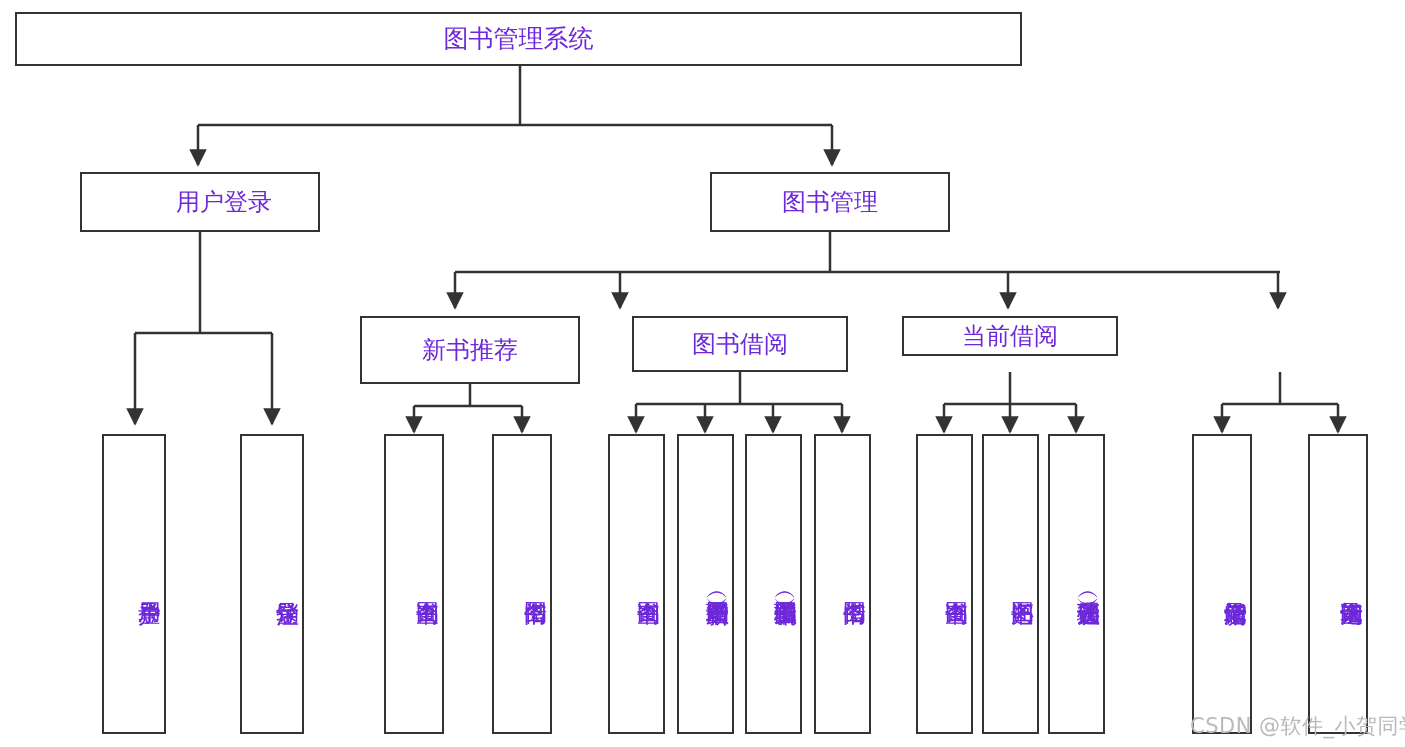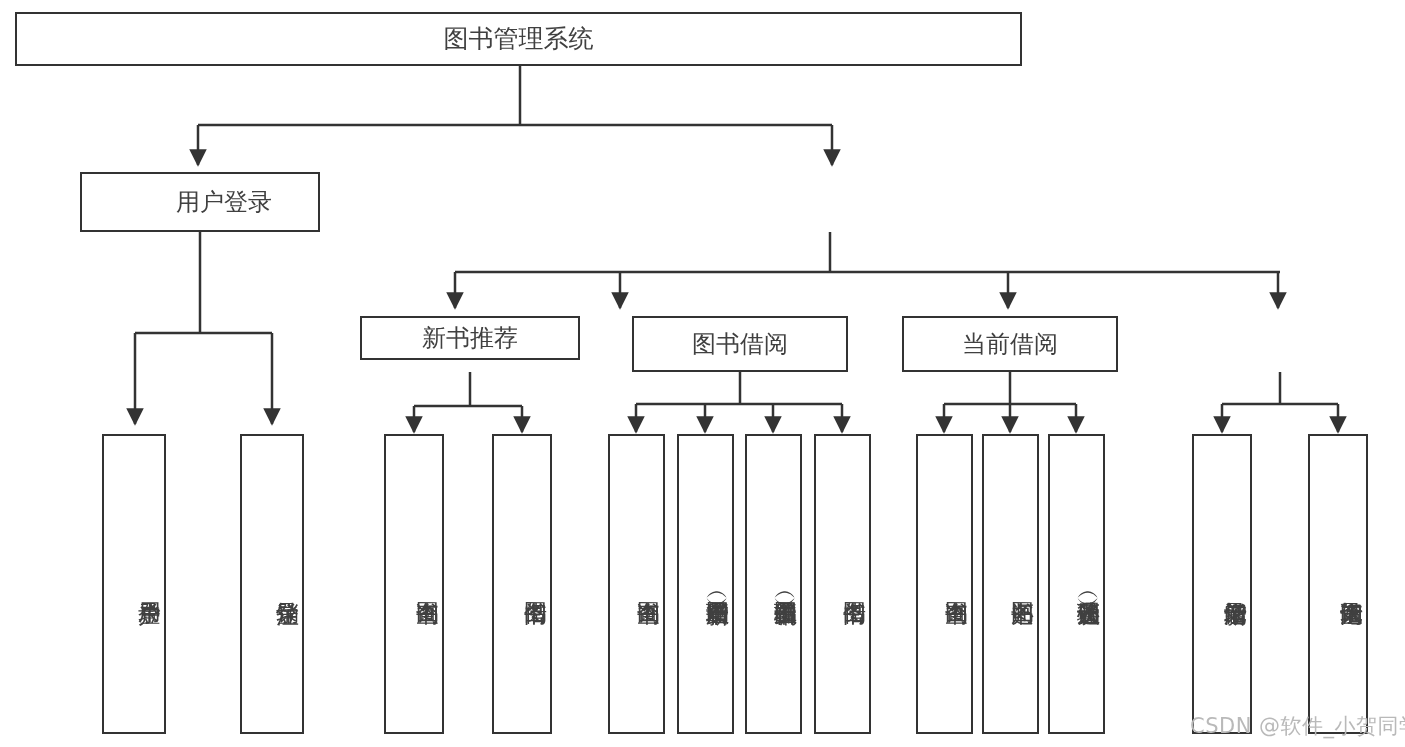--- a/index.html
+++ b/index.html
@@ -26,21 +26,21 @@
     pointer-events: none;
   }
   .node {
     position: absolute;
     box-sizing: border-box;
     border: 2px solid #333333;
     background: #ffffff;
     display: flex;
     align-items: center;
     justify-content: center;
-    color: #404040;
+    color: #6d28d9;
   }
   .node.h {
     font-size: 24px;
     line-height: 1.2;
     letter-spacing: 0px;
   }
   .node.root {
     font-size: 25px;
   }
   .node.v {
@@ -121,28 +121,31 @@
     </g>
   </svg>
 
   <div class="node h root" style="left:15px; top:12px; width:1007px; height:54px;">
     <span>图书管理系统</span>
   </div>
 
   <div class="node h" style="left:80px; top:172px; width:240px; height:60px;padding-left:48px;">
     <span>用户登录</span>
   </div>
+  <div class="node h" style="left:710px; top:172px; width:240px; height:60px;">
+    <span>图书管理</span>
+  </div>
 
-  <div class="node h" style="left:360px; top:316px; width:220px; height:44px;">
+  <div class="node h" style="left:360px; top:316px; width:220px; height:68px;">
     <span>新书推荐</span>
   </div>
   <div class="node h" style="left:632px; top:316px; width:216px; height:56px;">
     <span>图书借阅</span>
   </div>
-  <div class="node h" style="left:902px; top:316px; width:216px; height:56px;font-family:Liberation Serif, serif;">
+  <div class="node h" style="left:902px; top:316px; width:216px; height:40px;font-family:Liberation Serif, serif;">
     <span>当前借阅</span>
   </div>
 
   <div class="node v" style="left:102px; top:434px; width:64px; height:300px;">
     <span class="vtext">用户登录</span>
   </div>
   <div class="node v" style="left:240px; top:434px; width:64px; height:300px;">
     <span class="vtext">注销登录</span>
   </div>
 

